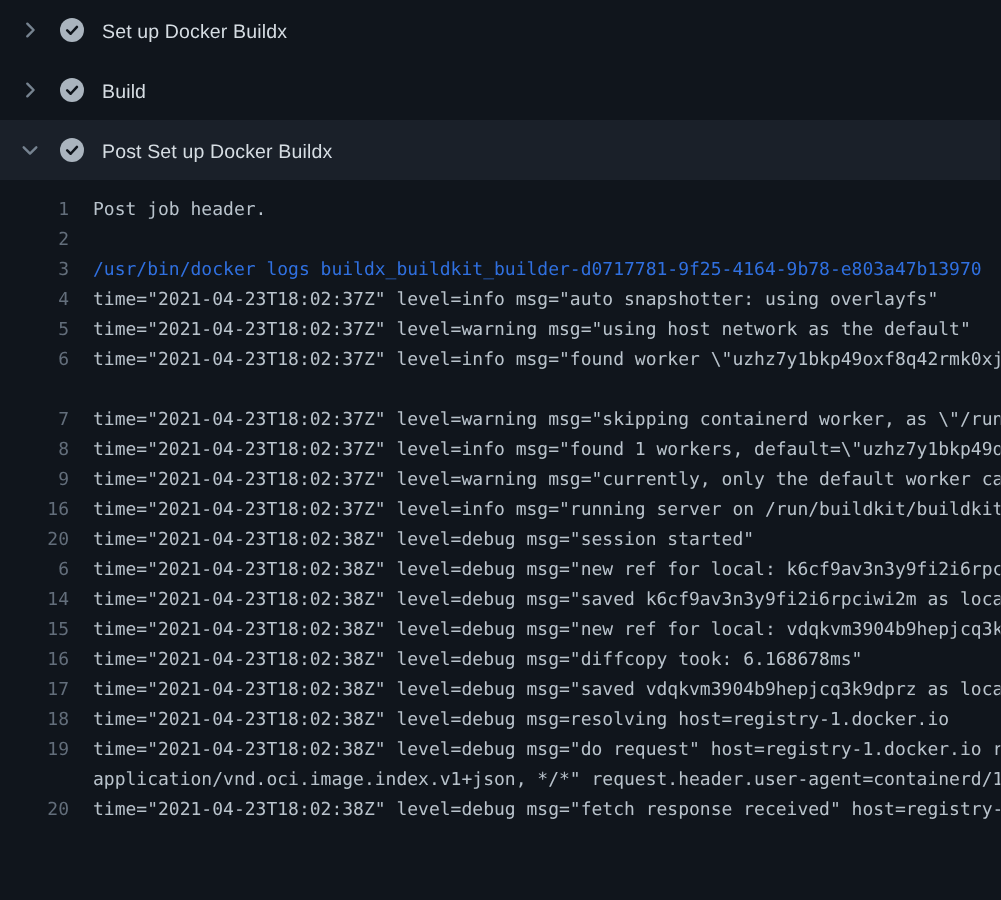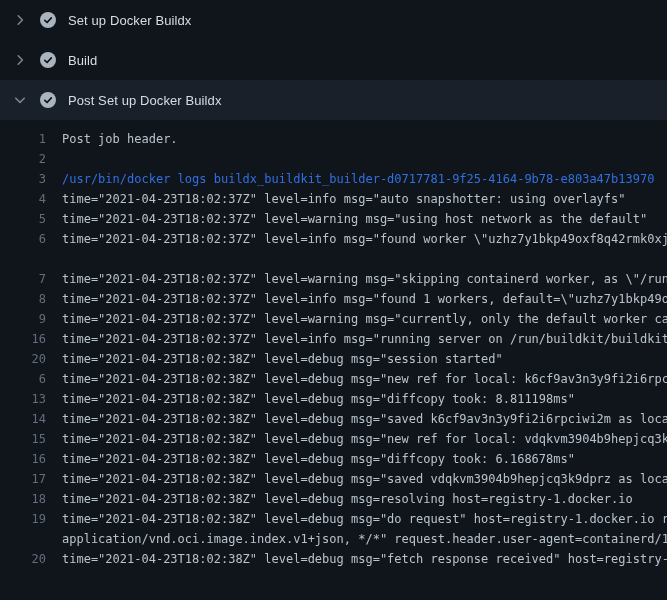--- a/index.html
+++ b/index.html
@@ -124,21 +124,20 @@
       <div class="log-line plain"><span class="ln">4</span><span class="lt">time="2021-04-23T18:02:37Z" level=info msg="auto snapshotter: using overlayfs"</span></div>
       <div class="log-line plain"><span class="ln">5</span><span class="lt">time="2021-04-23T18:02:37Z" level=warning msg="using host network as the default"</span></div>
       <div class="log-line plain"><span class="ln">6</span><span class="lt">time="2021-04-23T18:02:37Z" level=info msg="found worker \"uzhz7y1bkp49oxf8q42rmk0xj</span></div>
       <div class="log-line plain"><span class="ln"></span></div>
       <div class="log-line plain"><span class="ln">7</span><span class="lt">time="2021-04-23T18:02:37Z" level=warning msg="skipping containerd worker, as \"/run</span></div>
       <div class="log-line plain"><span class="ln">8</span><span class="lt">time="2021-04-23T18:02:37Z" level=info msg="found 1 workers, default=\"uzhz7y1bkp49o</span></div>
       <div class="log-line plain"><span class="ln">9</span><span class="lt">time="2021-04-23T18:02:37Z" level=warning msg="currently, only the default worker ca</span></div>
       <div class="log-line plain"><span class="ln">16</span><span class="lt">time="2021-04-23T18:02:37Z" level=info msg="running server on /run/buildkit/buildkit</span></div>
       <div class="log-line plain"><span class="ln">20</span><span class="lt">time="2021-04-23T18:02:38Z" level=debug msg="session started"</span></div>
       <div class="log-line plain"><span class="ln">6</span><span class="lt">time="2021-04-23T18:02:38Z" level=debug msg="new ref for local: k6cf9av3n3y9fi2i6rpc</span></div>
-      <div class="log-line plain"><span class="ln">13</span><span class="lt">time="2021-04-23T18:02:38Z" level=debug msg="diffcopy took: 8.811198ms"</span></div>
       <div class="log-line plain"><span class="ln">14</span><span class="lt">time="2021-04-23T18:02:38Z" level=debug msg="saved k6cf9av3n3y9fi2i6rpciwi2m as loca</span></div>
       <div class="log-line plain"><span class="ln">15</span><span class="lt">time="2021-04-23T18:02:38Z" level=debug msg="new ref for local: vdqkvm3904b9hepjcq3k</span></div>
       <div class="log-line plain"><span class="ln">16</span><span class="lt">time="2021-04-23T18:02:38Z" level=debug msg="diffcopy took: 6.168678ms"</span></div>
       <div class="log-line plain"><span class="ln">17</span><span class="lt">time="2021-04-23T18:02:38Z" level=debug msg="saved vdqkvm3904b9hepjcq3k9dprz as loca</span></div>
       <div class="log-line plain"><span class="ln">18</span><span class="lt">time="2021-04-23T18:02:38Z" level=debug msg=resolving host=registry-1.docker.io</span></div>
       <div class="log-line plain"><span class="ln">19</span><span class="lt">time="2021-04-23T18:02:38Z" level=debug msg="do request" host=registry-1.docker.io r</span></div>
       <div class="log-line plain"><span class="ln"></span><span class="lt">application/vnd.oci.image.index.v1+json, */*" request.header.user-agent=containerd/1.4</span></div>
       <div class="log-line plain"><span class="ln">20</span><span class="lt">time="2021-04-23T18:02:38Z" level=debug msg="fetch response received" host=registry-</span></div>
     </div>
 

